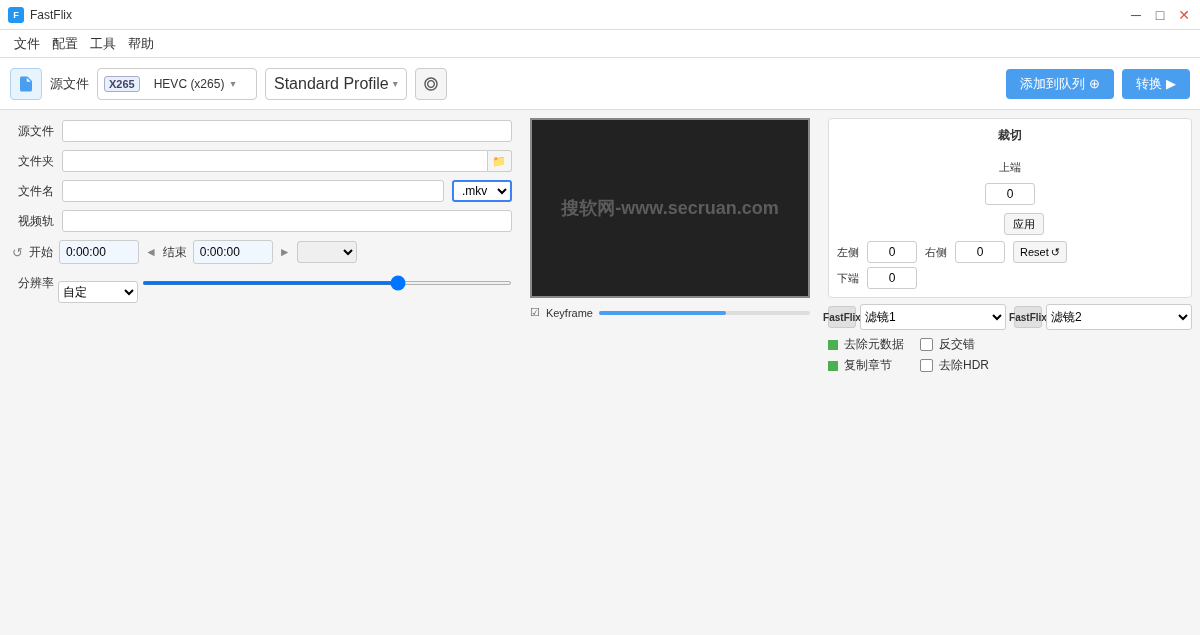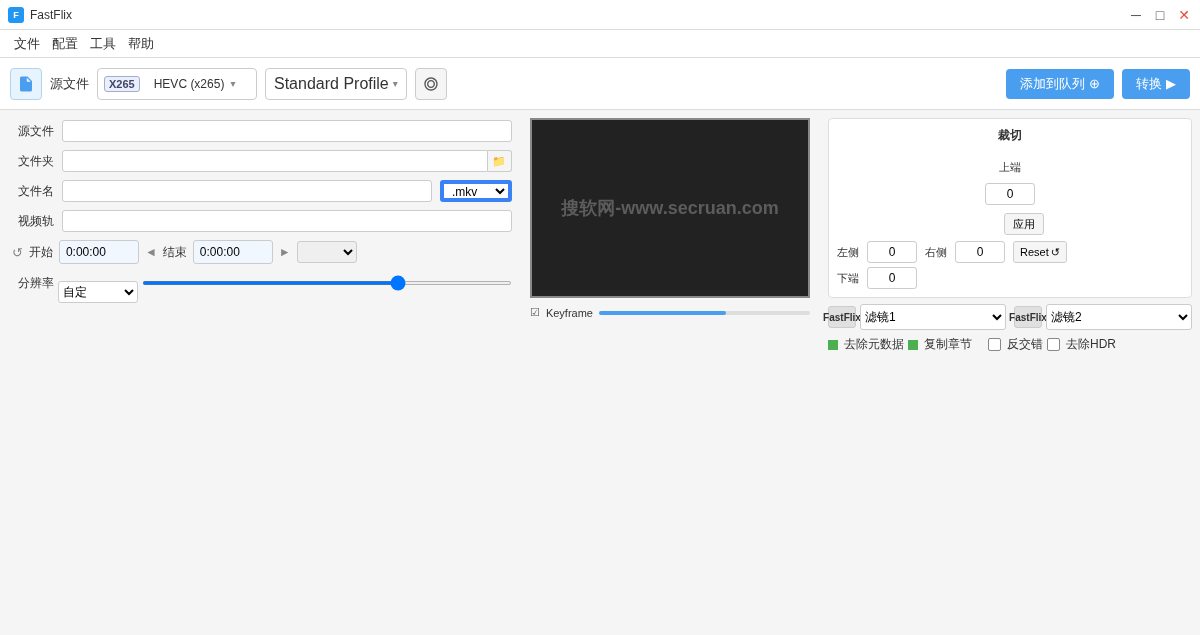--- a/index.html
+++ b/index.html
@@ -191,26 +191,26 @@
       border: 1px solid #ccc;
       border-left: none;
       border-radius: 0 3px 3px 0;
       background: #f5f5f5;
       cursor: pointer;
       display: flex; align-items: center; justify-content: center;
       font-size: 11px;
     }
     .ext-select {
       height: 22px;
-      border: 4px solid #3b82f6;
+      border: 2px solid #3b82f6;
       border-radius: 3px;
       background: #fff;
       padding: 0 4px;
       font-size: 12px;
-      width: 72px;
+      width: 60px;
     }
     .select-box {
       height: 22px;
       border: 1px solid #ccc;
       border-radius: 3px;
       background: #fff;
       padding: 0 4px;
       font-size: 12px;
       flex: 1;
       appearance: none;
@@ -278,21 +278,21 @@
     }
     .reset-btn {
       height: 22px; padding: 0 6px; border: 1px solid #ccc; border-radius: 3px;
       background: #f5f5f5; cursor: pointer; font-size: 11px; display: flex; align-items: center; gap: 2px;
     }
     .filter-select {
       flex: 1; height: 26px; border: 1px solid #ccc; border-radius: 3px;
       background: #fff; font-size: 12px;
     }
     .checkbox-group {
-      display: flex; flex-direction: row; gap: 4px;
+      display: flex; flex-direction: column; gap: 4px;
     }
     .cb-row {
       display: flex; align-items: center; gap: 6px; font-size: 12px;
     }
     .cb-box { width: 13px; height: 13px; border: 1px solid #888; background: #fff; border-radius: 2px; display: inline-block; }
     .watermark {
       position: absolute; top: 50%; left: 50%; transform: translate(-50%, -50%);
       font-size: 18px; font-weight: bold; color: rgba(150,150,150,0.5);
       white-space: nowrap; pointer-events: none;
     }

